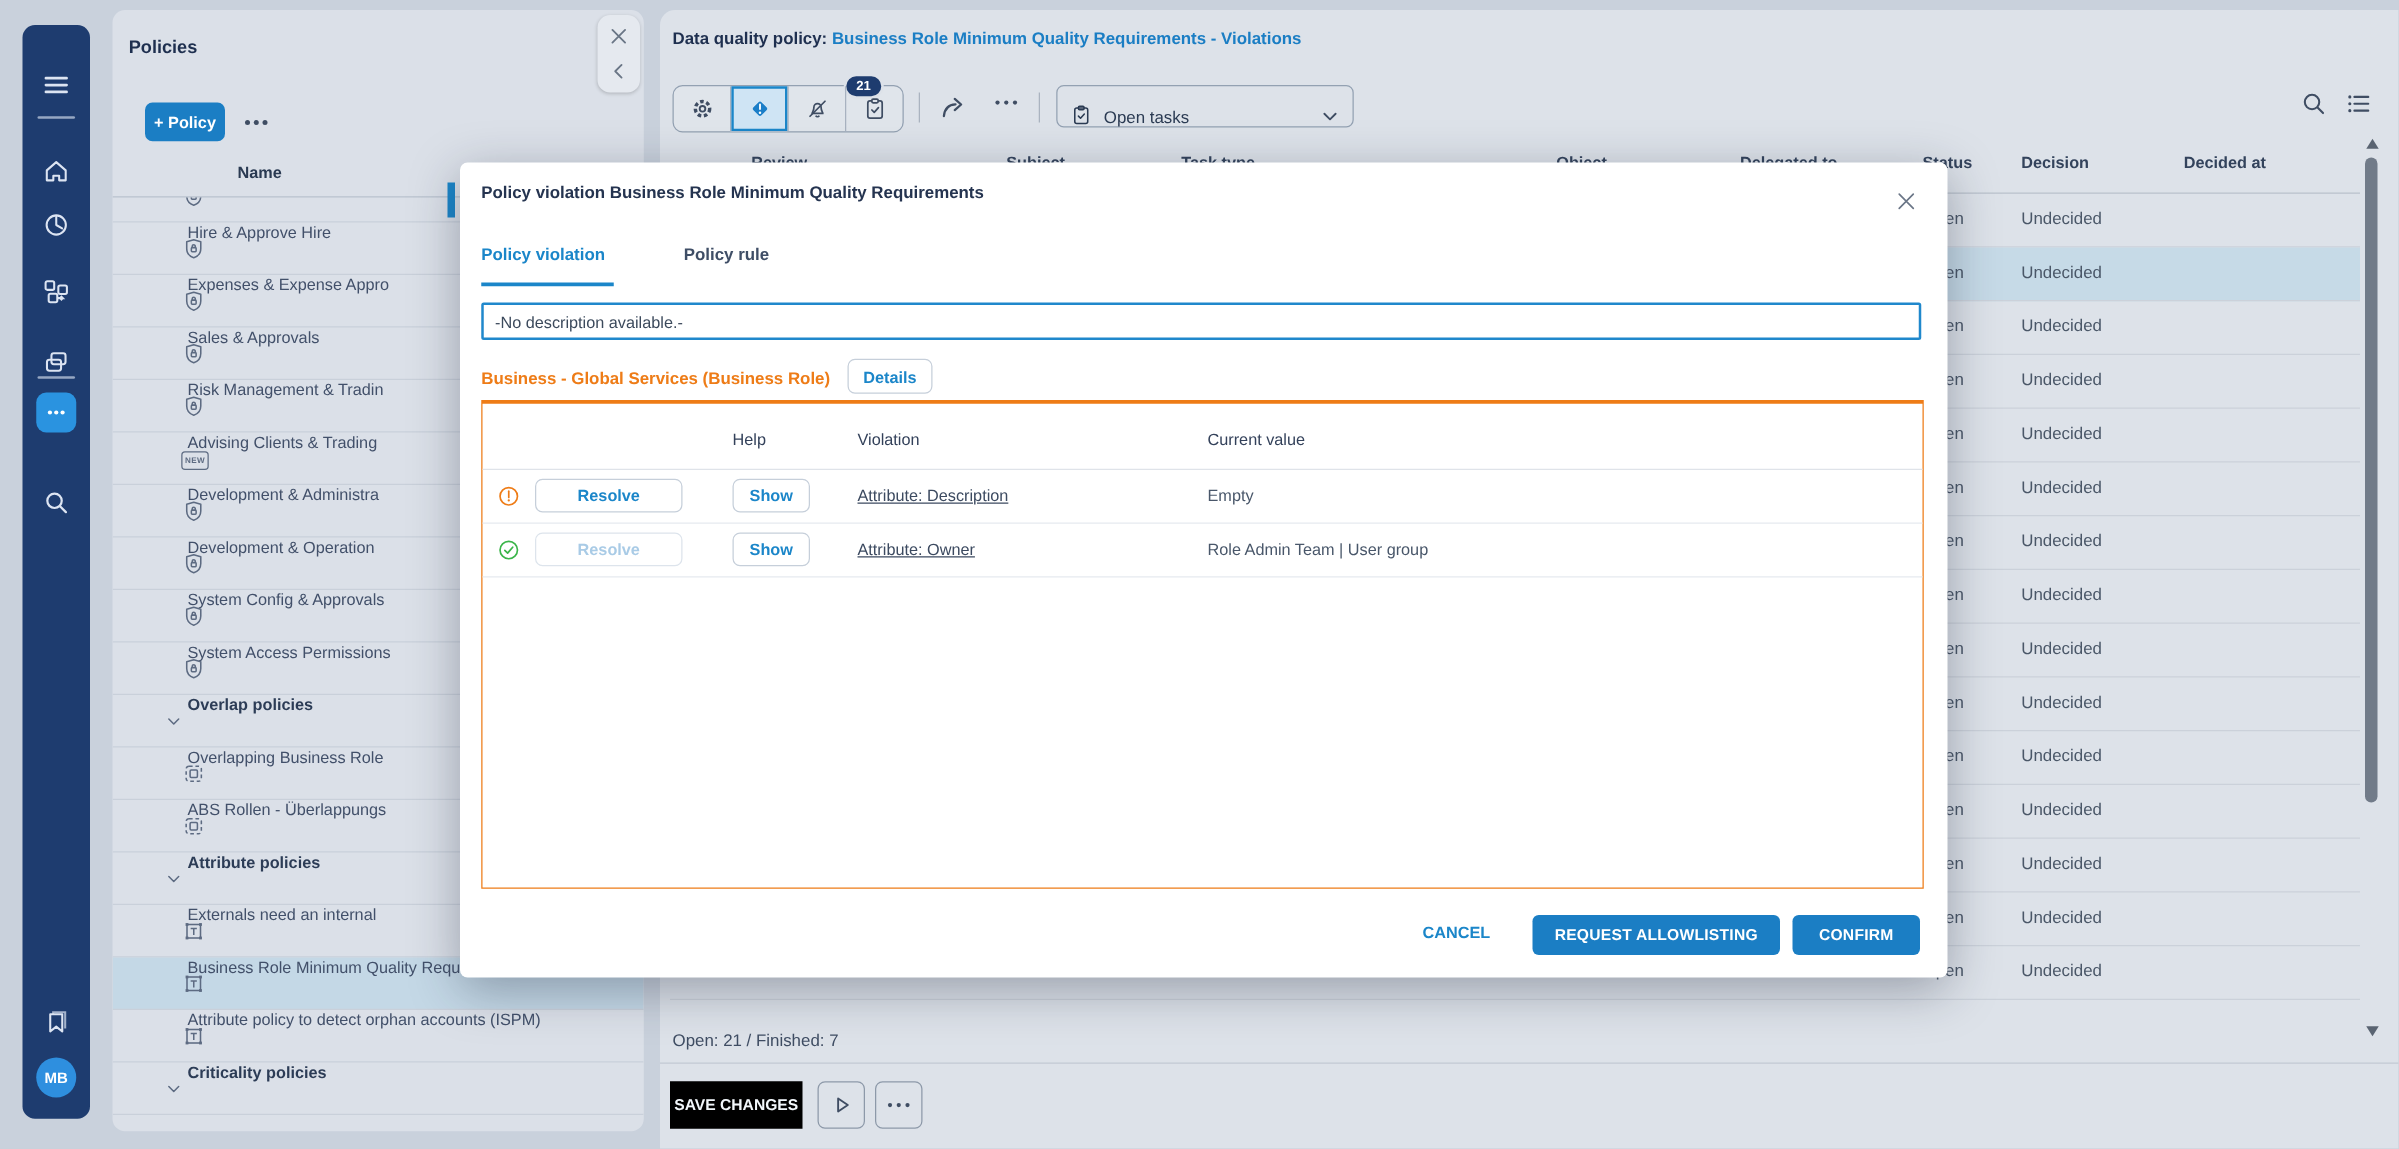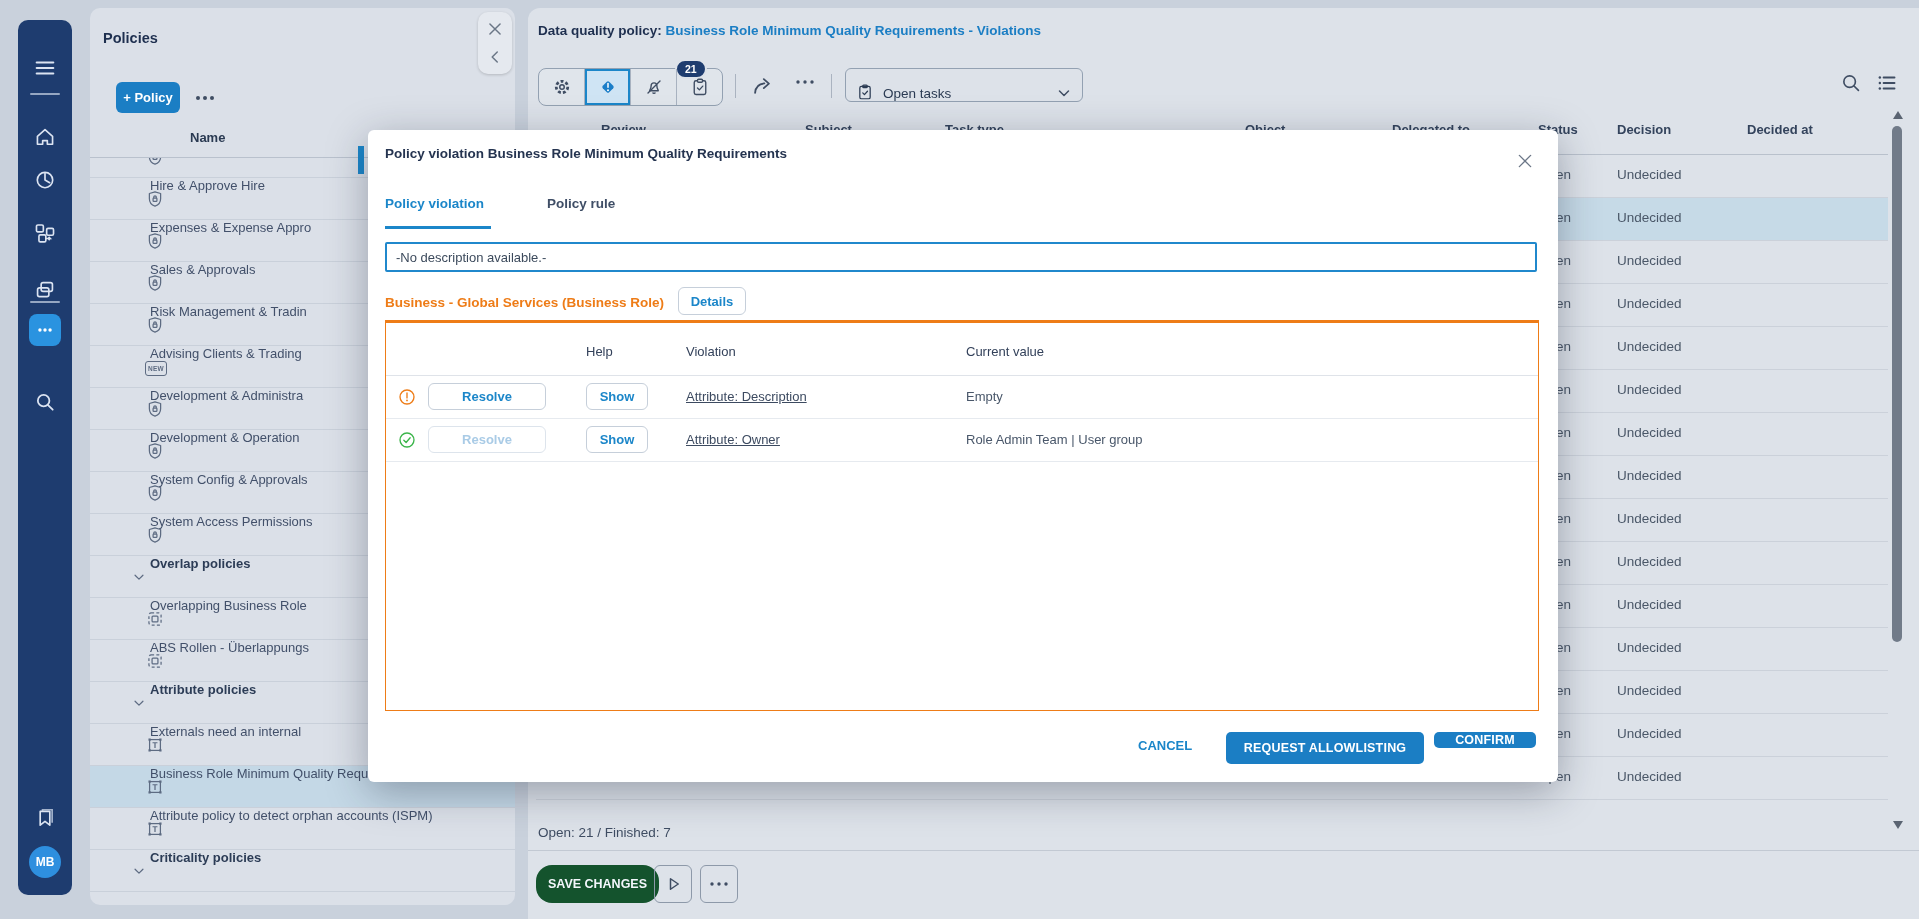--- a/index.html
+++ b/index.html
@@ -51,21 +51,21 @@
   .trow{position:relative;height:42px;border-bottom:1px solid #cbd1da;font-size:13.5px;color:#4a5768;}
   .trow.sel{background:#c6dae7;}
   .c-st{position:absolute;left:1002px;top:12px;}
   .c-de{position:absolute;left:1081px;top:12px;}
   .c-da{position:absolute;left:1211px;top:12px;}
   .sbar-up{position:absolute;left:1364px;top:102px;width:12px;height:10px;color:#5a6472;}
   .sbar-th{position:absolute;left:1364px;top:118px;width:10px;height:516px;background:#717b89;border-radius:5px;}
   .sbar-dn{position:absolute;left:1364px;top:812px;width:12px;height:10px;color:#5a6472;}
   .summary{position:absolute;left:10px;top:817px;font-size:13.5px;color:#3f4d63;}
   .hrline{position:absolute;left:0;top:842px;width:100%;height:1px;background:#c2c9d3;}
-  .save{position:absolute;left:8px;top:857px;width:123px;height:38px;background:#14532d;color:#f2f7fb;font-weight:bold;font-size:12.5px;border-radius:16px;display:flex;align-items:center;justify-content:center;}
+  .save{position:absolute;left:8px;top:857px;width:106px;height:38px;background:#000000;color:#f2f7fb;font-weight:bold;font-size:12.5px;border-radius:0;display:flex;align-items:center;justify-content:center;}
   .sq-btn{position:absolute;top:857px;width:38px;height:38px;border:1px solid #8d99a9;border-radius:6px;display:flex;align-items:center;justify-content:center;color:#3f4d63;box-sizing:border-box;}
 
   
   .acc{position:absolute;left:358px;top:146px;width:6px;height:28px;background:#1b86c9;}
   .modal{position:absolute;left:368px;top:130px;width:1190px;height:652px;background:#fff;border-radius:6px;box-shadow:0 10px 40px rgba(25,35,55,.35);}
   .m-title{position:absolute;left:17px;top:16px;font-size:13.5px;font-weight:bold;color:#253450;}
   .m-close{position:absolute;left:1148px;top:22px;width:18px;height:18px;color:#6b7687;}
   .tab{position:absolute;top:66px;font-size:13.5px;font-weight:bold;}
   .tab.t1{left:17px;color:#1b86c9;}
   .tab.t2{left:156px;color:#3f4e66;font-weight:600;margin-left:23px;}
@@ -80,21 +80,21 @@
   .orow{position:absolute;left:0;width:100%;height:42px;border-bottom:1px solid #e6eaef;}
   .or1{top:53px;} .or2{top:96px;}
   .st-ic{position:absolute;left:12px;top:12px;width:18px;height:18px;}
   .resolve{position:absolute;left:42px;top:7px;width:118px;height:27px;border:1px solid #c6cfda;border-radius:6px;color:#1b86c9;font-weight:bold;font-size:13px;background:#fff;display:flex;align-items:center;justify-content:center;box-sizing:border-box;}
   .resolve.dis{color:#a9cbe6;border-color:#dde4ec;}
   .show{position:absolute;left:200px;top:7px;width:62px;height:27px;border:1px solid #c6cfda;border-radius:6px;color:#1b86c9;font-weight:bold;font-size:13px;background:#fff;display:flex;align-items:center;justify-content:center;box-sizing:border-box;}
   .vlink{position:absolute;left:300px;top:13px;font-size:13px;color:#3c4a60;text-decoration:underline;}
   .cval{position:absolute;left:580px;top:13px;font-size:13px;color:#49576a;}
   .m-cancel{position:absolute;left:770px;top:608px;font-size:13px;font-weight:bold;color:#1b86c9;}
   .m-allow{position:absolute;left:858px;top:602px;width:198px;height:32px;}
-  .m-confirm{position:absolute;left:1066px;top:602px;width:102px;height:16px;}
+  .m-confirm{position:absolute;left:1066px;top:602px;width:102px;height:32px;}
   .blue-btn{background:#1b7ec4;color:#fff;font-weight:bold;font-size:12.5px;border-radius:5px;display:flex;align-items:center;justify-content:center;letter-spacing:.2px;text-align:center;}
 </style>
 </head>
 <body>
 
 <div class="stage">
 
   <div class="sidebar">
     <span class="sb-ic" style="top:37px">
       <svg viewBox="0 0 16 16" width="22" height="22">

